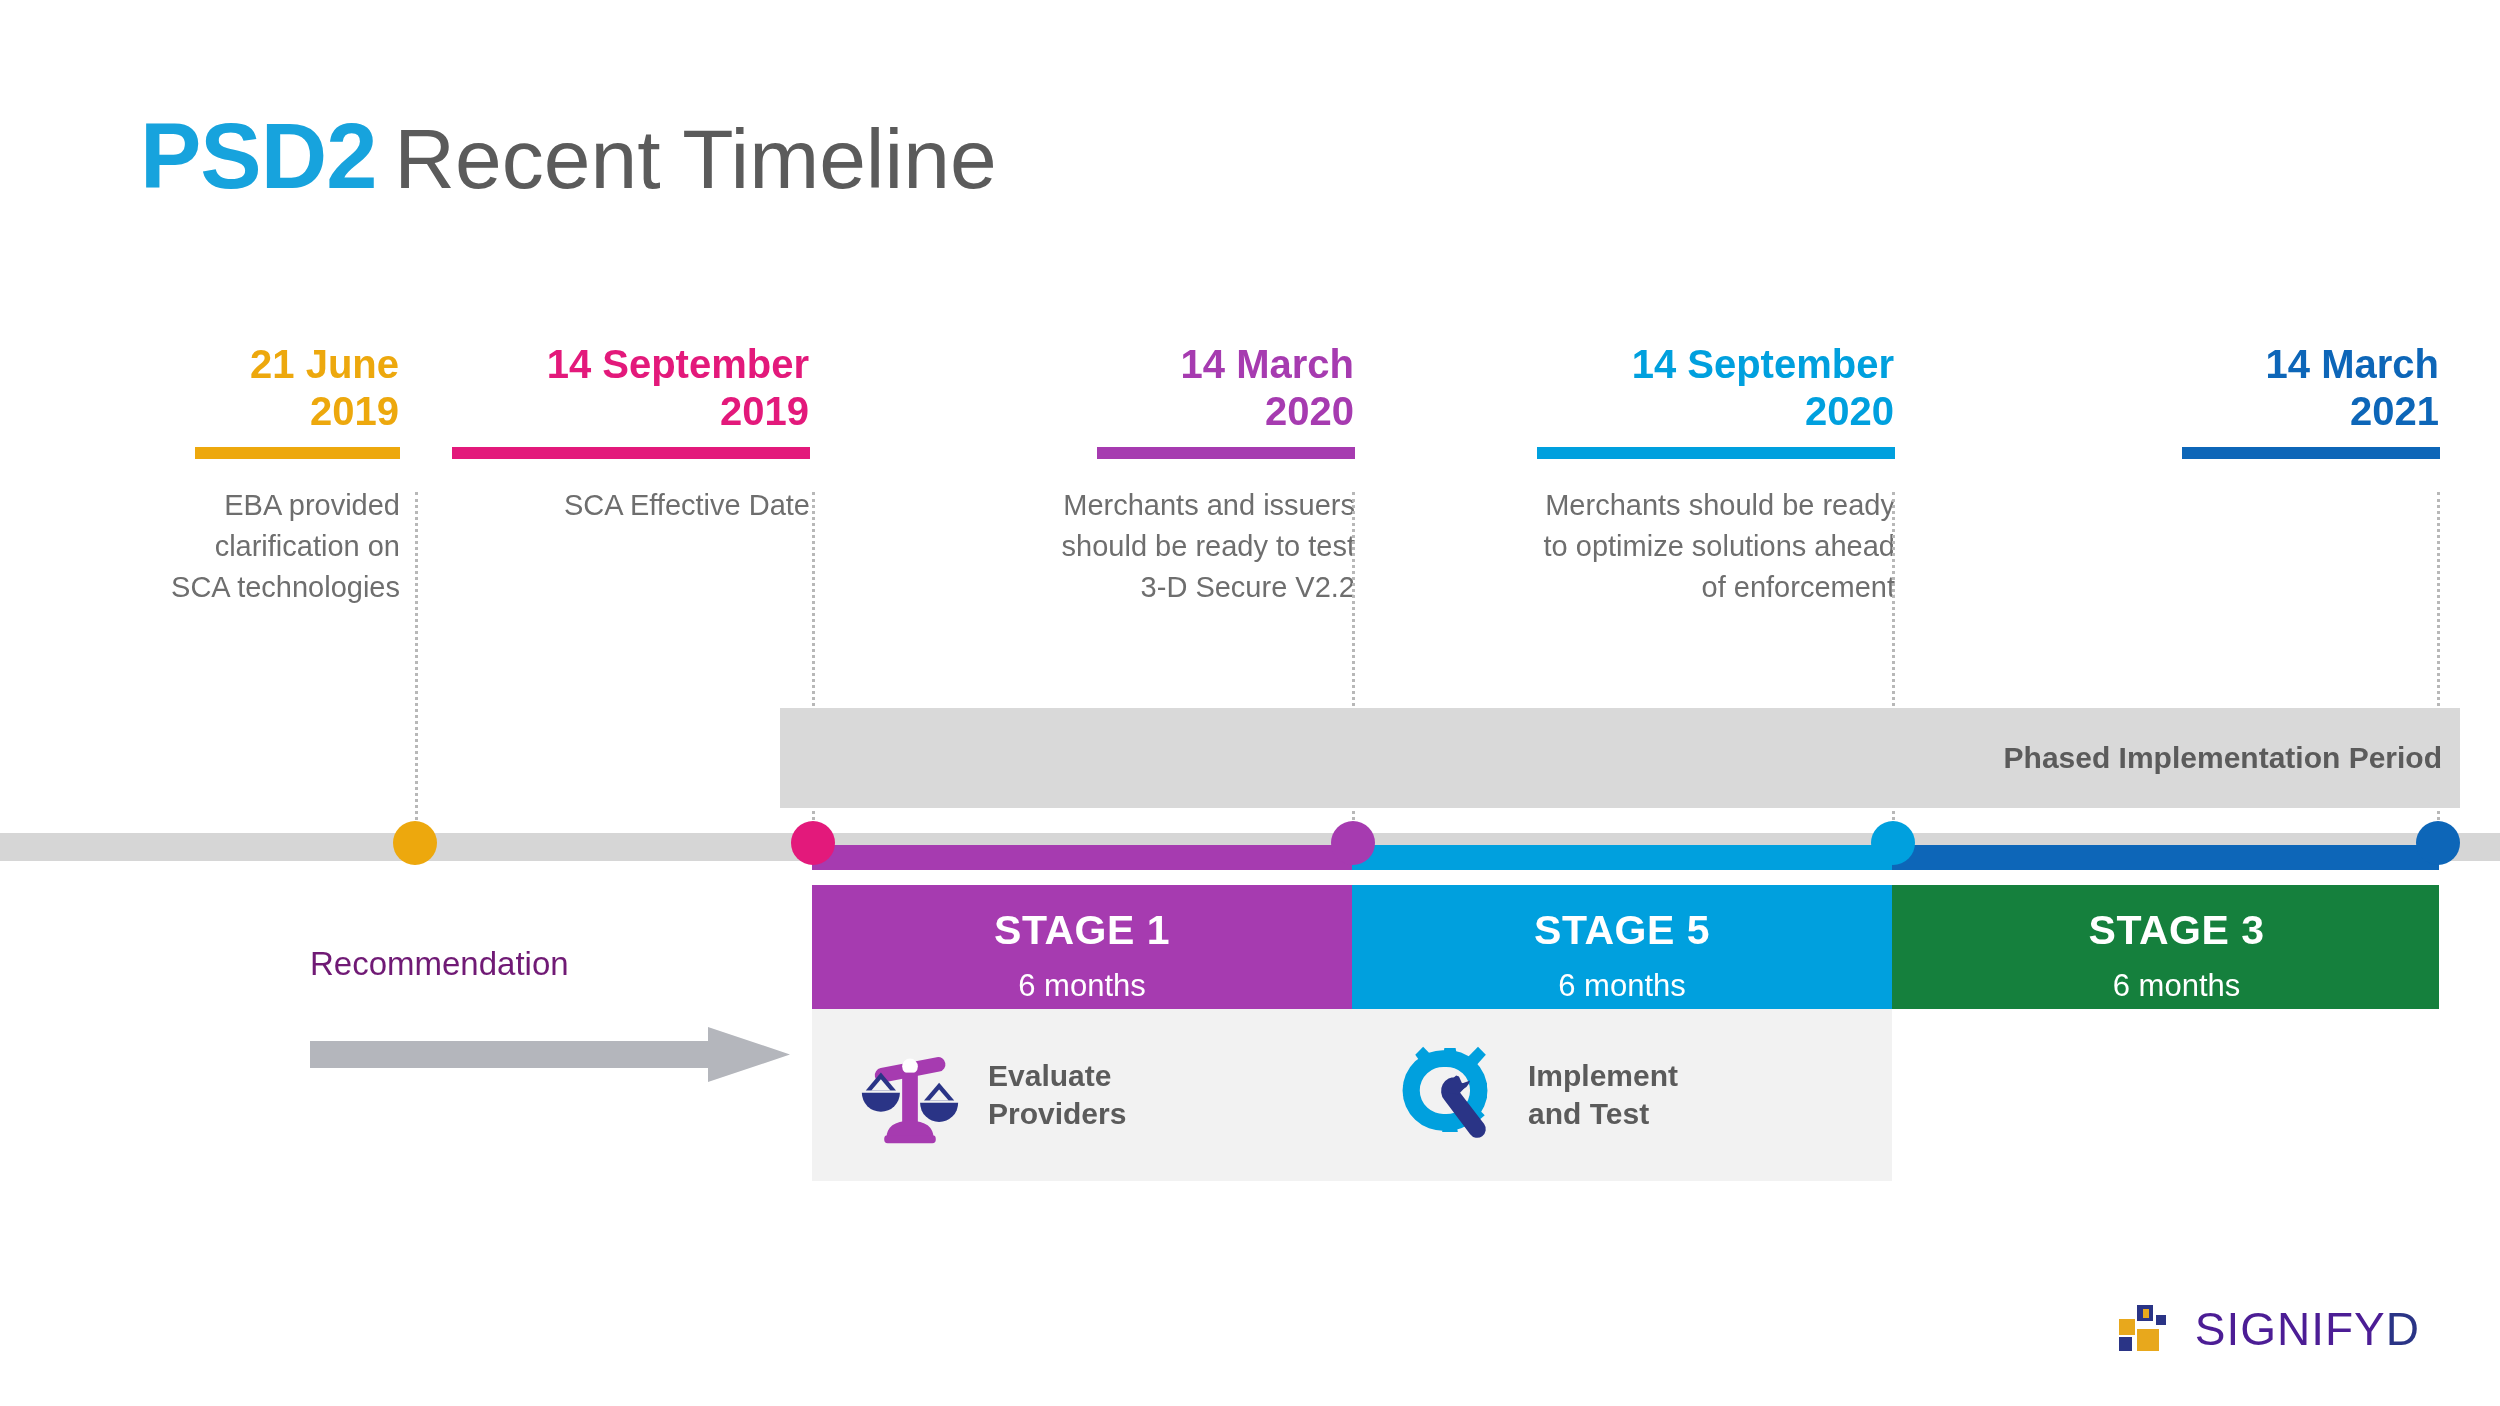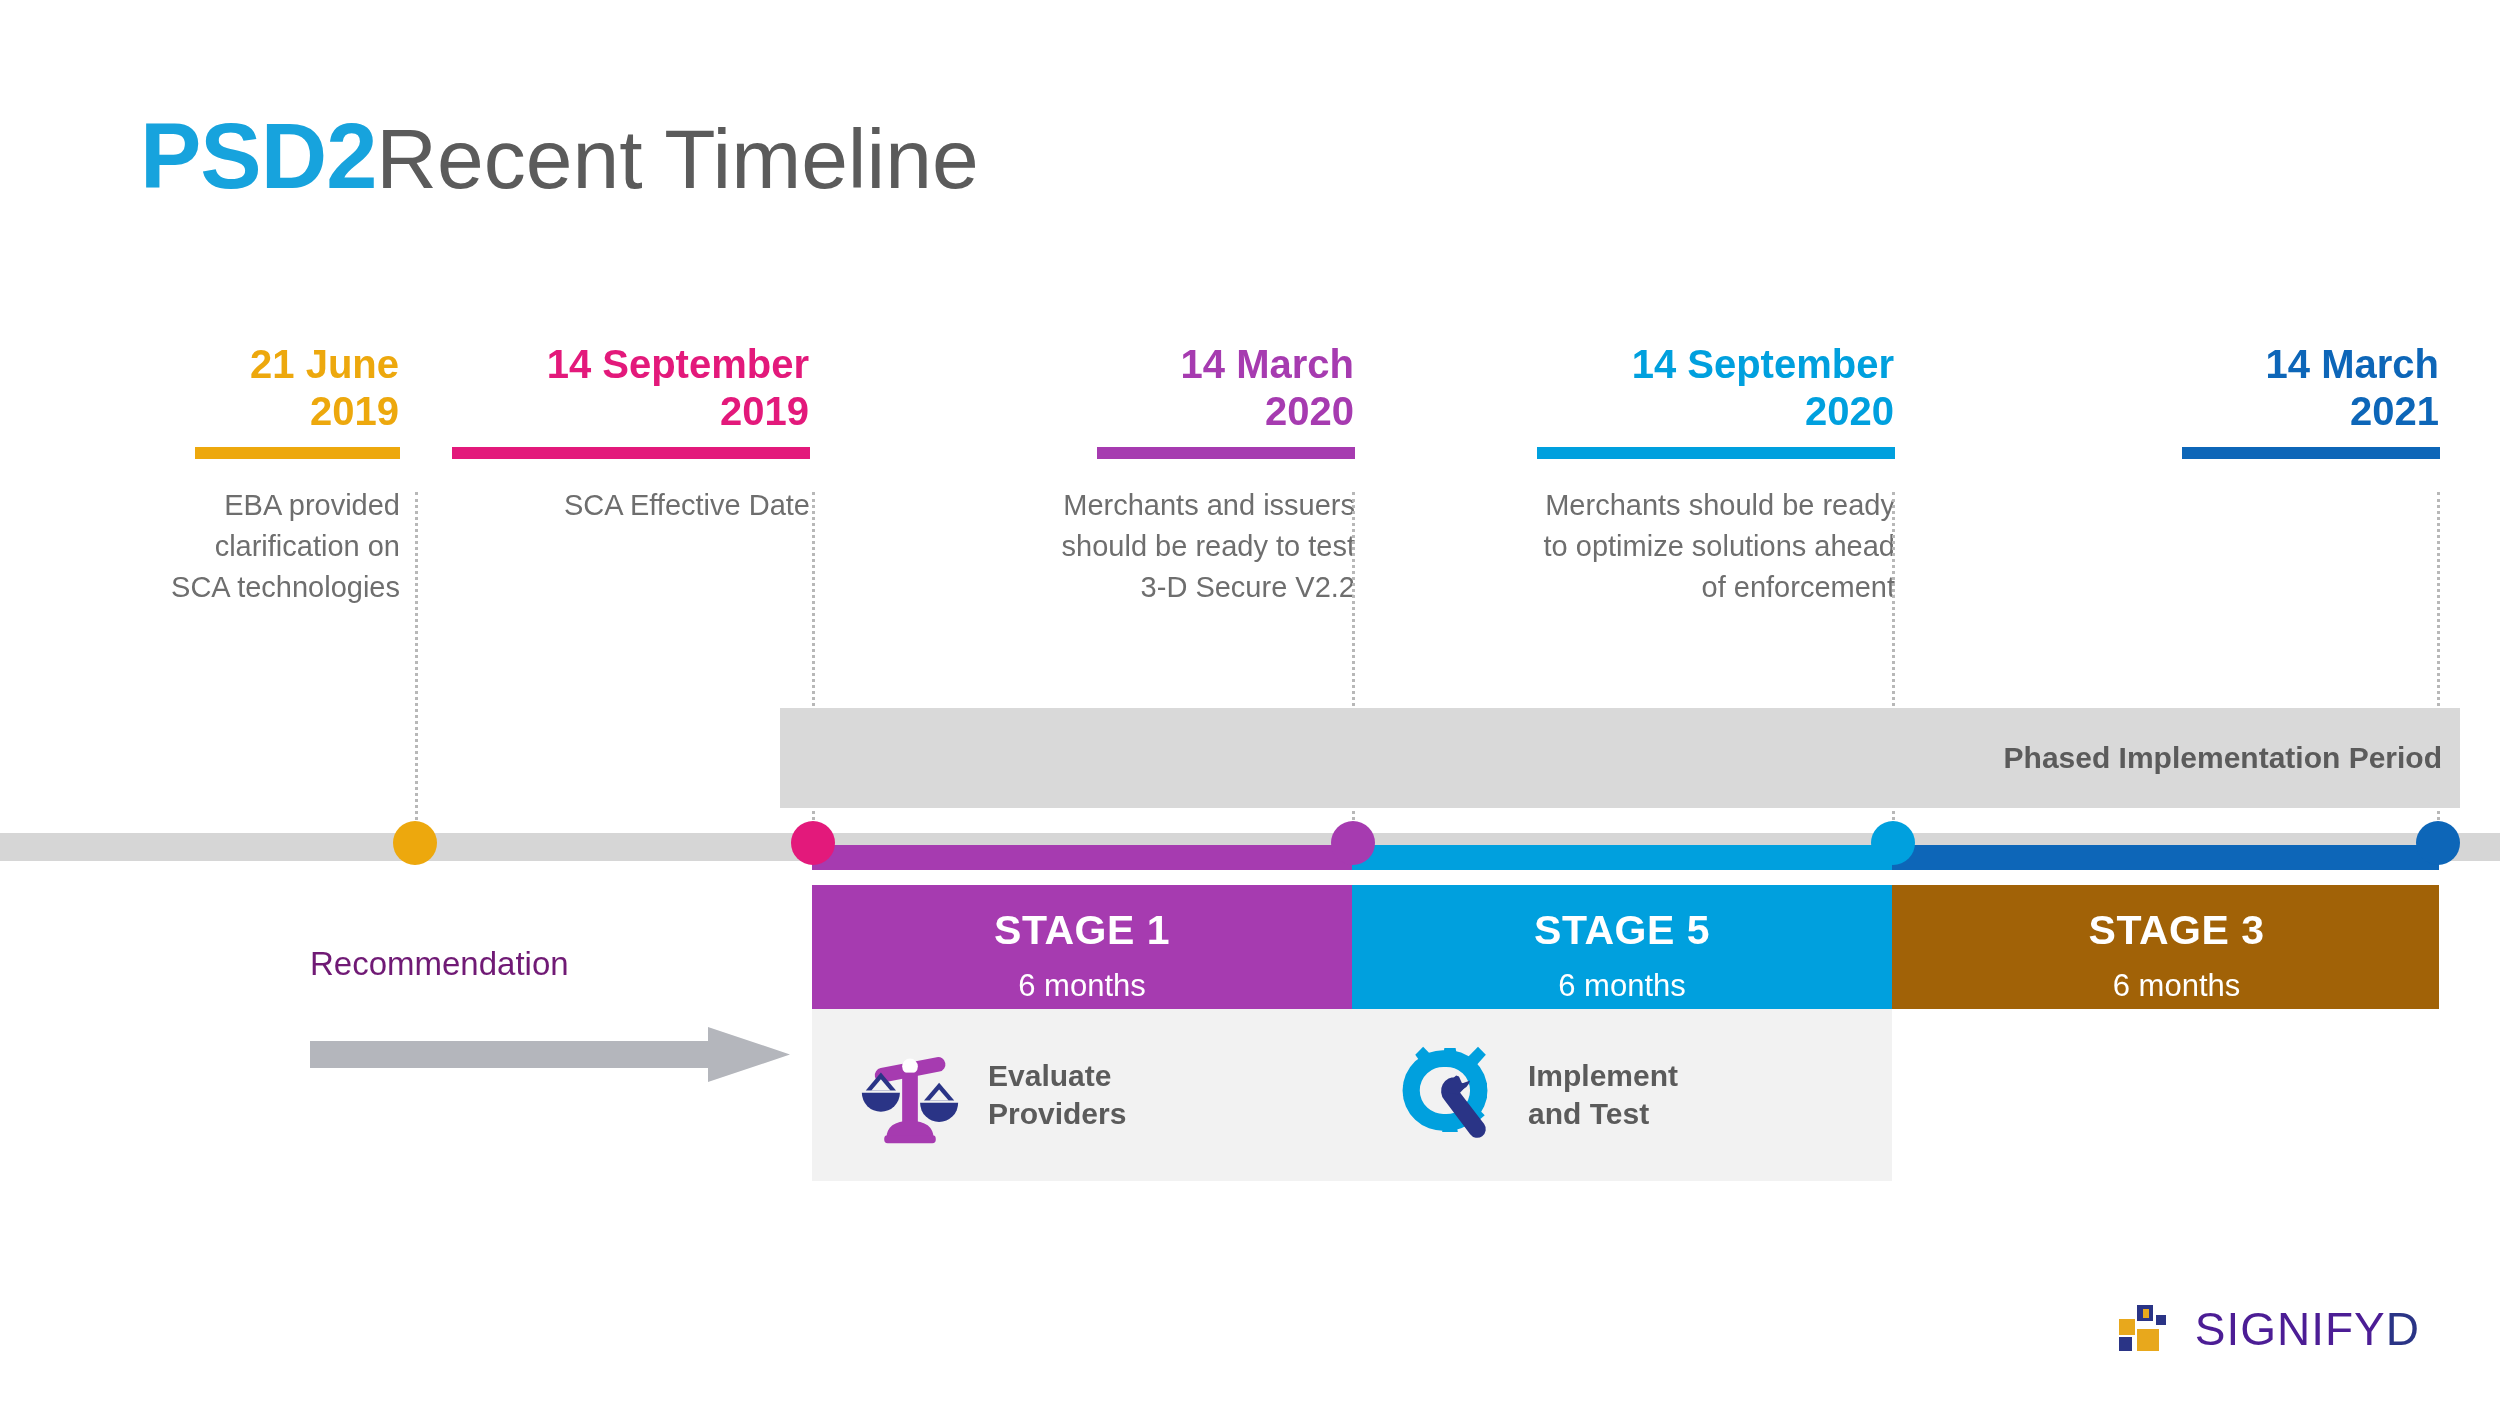--- a/index.html
+++ b/index.html
@@ -30,21 +30,21 @@
     font-size: 92px;
     font-weight: bold;
     color: #17A3DD;
     letter-spacing: -1px;
   }
   .title-rest {
     font-size: 84px;
     font-weight: normal;
     color: #5B5B5B;
     letter-spacing: 0px;
-    margin-left: 0;
+    margin-left: 18px;
   }
 
   
   .rail {
     position: absolute;
     left: 0;
     top: 833px;
     width: 2500px;
     height: 28px;
     background: #D6D6D6;
@@ -331,21 +331,21 @@
         <path d="M56 34 a12.5 12.5 0 0 0 -11 20.5 L68 85 a7.5 7.5 0 0 0 12.5 -9 L57.5 46
                  a12.5 12.5 0 0 0 10.5 -9 L60 40 L54 34 Z" fill="#2A3486"></path>
         <path d="M55.5 32.5 l-8 7 1.5 8.5 8.5 1.5 7.5 -8 -4.5 -2.5 -2.5 -5.5 Z" fill="#2A3486"></path>
       </svg>
       <div class="stage-task">Implement
 and Test</div>
     </div>
   </div>
 
   <div class="stage" style="left:1892px; width:547px;">
-    <div class="stage-head" style="background:#a16207;padding-left:22px;">
+    <div class="stage-head" style="background:#15803d;padding-left:22px;">
       <div class="stage-name">STAGE 3</div>
       <div class="stage-dur">6 months</div>
     </div>
   </div>
 
   <div class="logo">
     <svg class="logo-mark" viewBox="0 0 62 48">
       <rect x="0" y="14" width="16" height="16" fill="#E8A81C"></rect>
       <rect x="18" y="0" width="16" height="16" fill="#2A3486"></rect>
       <rect x="24" y="4" width="6" height="9" fill="#E8A81C"></rect>

